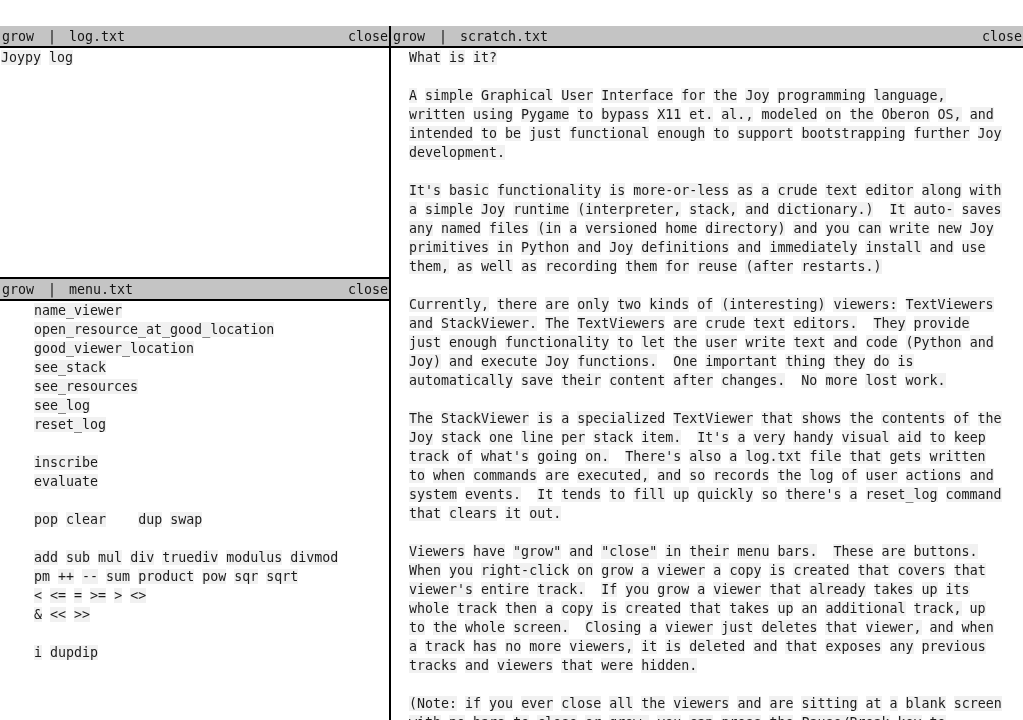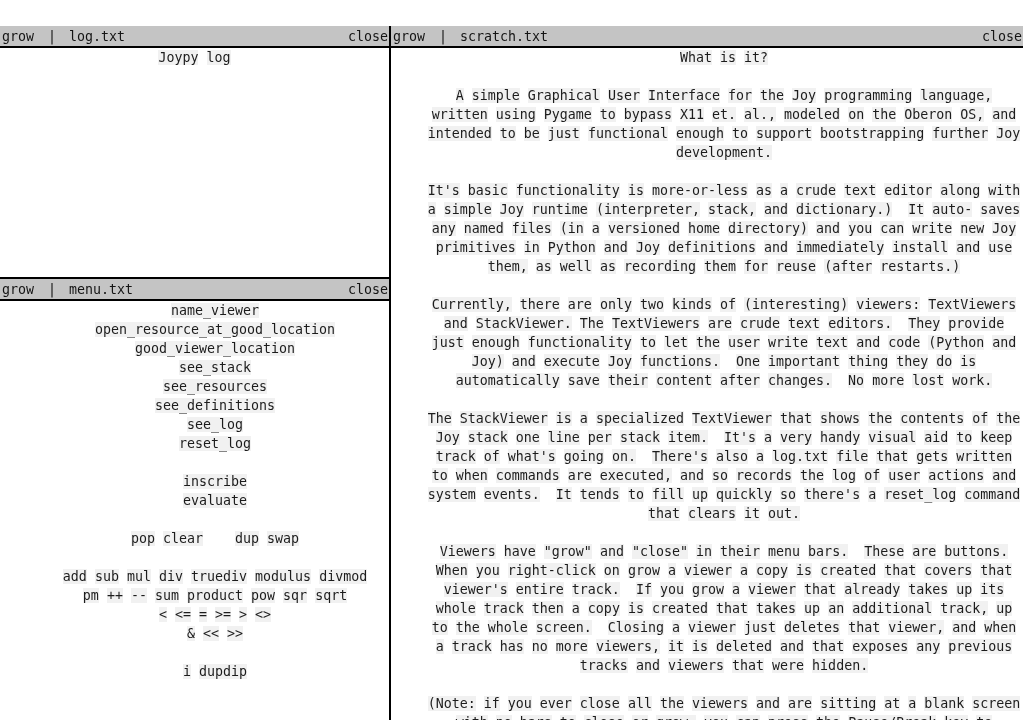--- a/index.html
+++ b/index.html
@@ -34,26 +34,26 @@
   }
   .menubar .grow  { margin-left:1px; }
   .menubar .sep   { margin:0 13px 0 14px; }
   .menubar .spring{ flex:1; }
   .bar-log     { left:0;   top:26px;  width:387px; }
   .bar-menu    { left:0;   top:277px; width:387px; border-top:2px solid #000; }
   .bar-scratch { left:391px; top:26px; width:630px; }
   
   .content {
     position:absolute; overflow:hidden; background:#fff;
-    font-size:13.3px; color:#1c1c1c; letter-spacing:0;text-align:center;
+    font-size:13.3px; color:#1c1c1c; letter-spacing:0;
   }
   .content .line { height:19px; line-height:19px; white-space:pre; }
   .content .w { background:#f1f1f1; }
   .content-log     { left:1px;   top:48px;  width:387px; height:229px; }
-  .content-menu    { left:1px;   top:301px; width:412px; height:419px; }
+  .content-menu    { left:18px;   top:301px; width:412px; height:419px; }
   .content-scratch { left:392px; top:48px;  width:630px; height:672px;padding-left:17px; }
   
   .vdivider { position:absolute; left:389px; top:26px; width:2px; height:694px; background:#000; }
 </style>
 </head>
 <body>
 
 <div class="window">
 
   <div class="titlebar">
@@ -94,21 +94,20 @@
     <span>menu.txt</span>
     <span class="spring"></span>
     <span>close</span>
   </div>
   <div class="content content-menu">
       <div class="line"><span>  </span><span class="w">name_viewer</span></div>
       <div class="line"><span>  </span><span class="w">open_resource_at_good_location</span></div>
       <div class="line"><span>  </span><span class="w">good_viewer_location</span></div>
       <div class="line"><span>  </span><span class="w">see_stack</span></div>
       <div class="line"><span>  </span><span class="w">see_resources</span></div>
-      <div class="line"><span>  </span><span class="w">see_definitions</span></div>
       <div class="line"><span>  </span><span class="w">see_log</span></div>
       <div class="line"><span>  </span><span class="w">reset_log</span></div>
       <div class="line">&nbsp;</div>
       <div class="line"><span>  </span><span class="w">inscribe</span></div>
       <div class="line"><span>  </span><span class="w">evaluate</span></div>
       <div class="line">&nbsp;</div>
       <div class="line"><span>  </span><span class="w">pop</span><span> </span><span class="w">clear</span><span>    </span><span class="w">dup</span><span> </span><span class="w">swap</span></div>
       <div class="line">&nbsp;</div>
       <div class="line"><span>  </span><span class="w">add</span><span> </span><span class="w">sub</span><span> </span><span class="w">mul</span><span> </span><span class="w">div</span><span> </span><span class="w">truediv</span><span> </span><span class="w">modulus</span><span> </span><span class="w">divmod</span></div>
       <div class="line"><span>  </span><span class="w">pm</span><span> </span><span class="w">++</span><span> </span><span class="w">--</span><span> </span><span class="w">sum</span><span> </span><span class="w">product</span><span> </span><span class="w">pow</span><span> </span><span class="w">sqr</span><span> </span><span class="w">sqrt</span></div>

